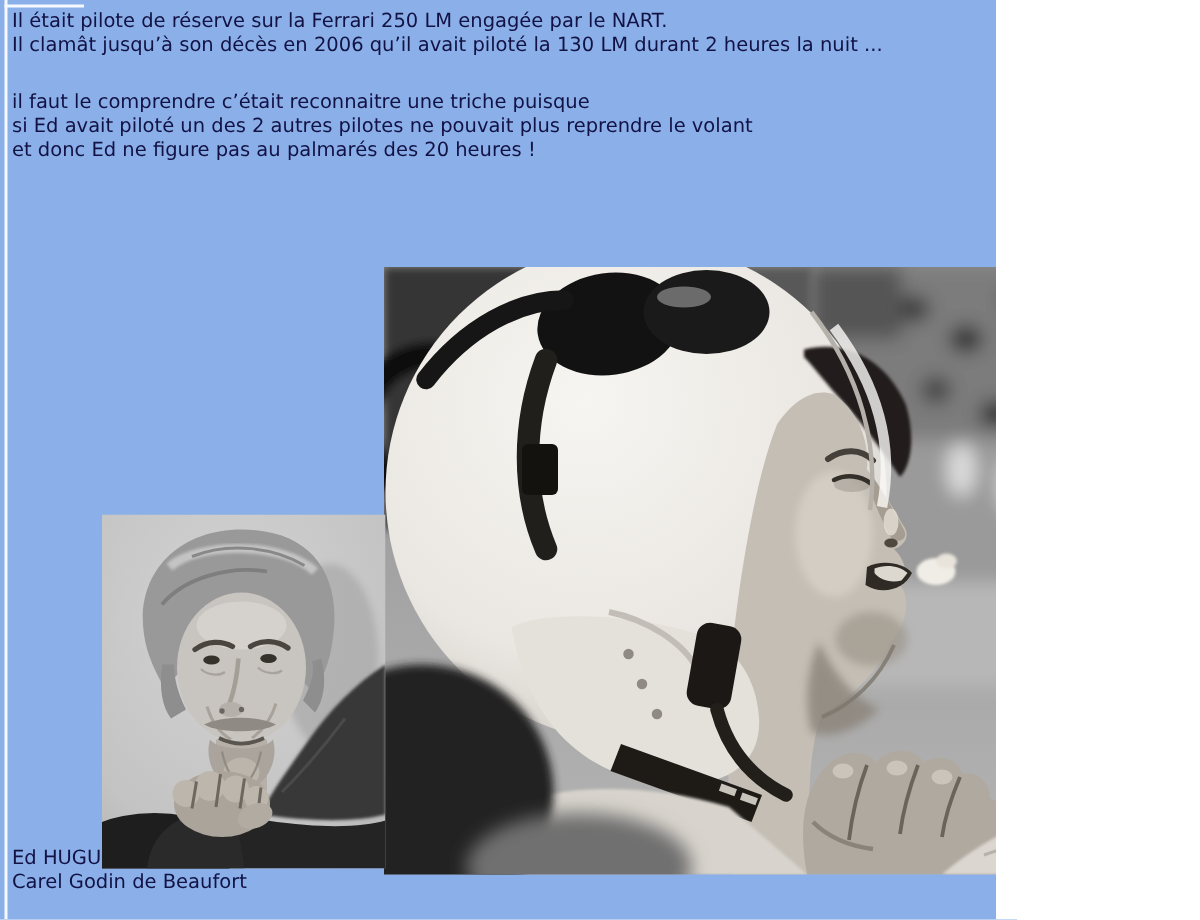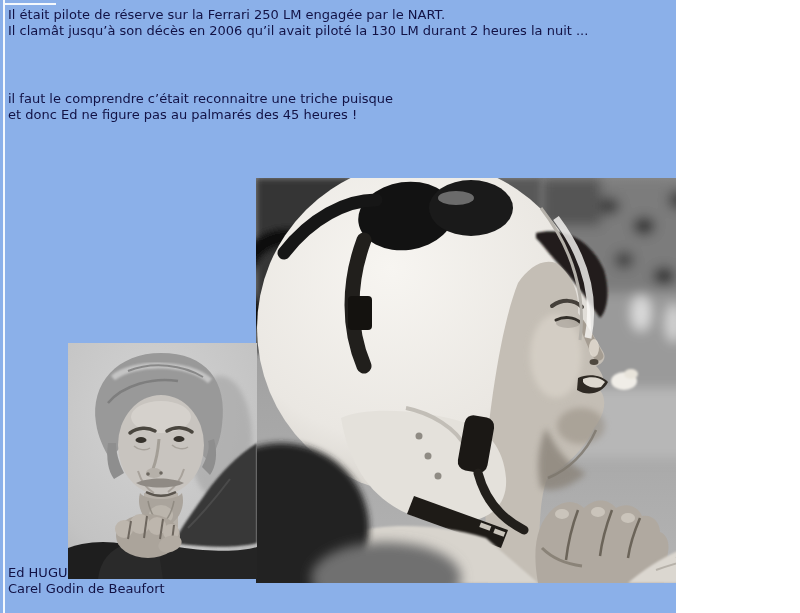--- a/index.html
+++ b/index.html
@@ -5,36 +5,35 @@
   html, body { margin: 0; padding: 0; }
   body {
     width: 800px; height: 613px;
     font-family: "DejaVu Sans", "Liberation Sans", sans-serif;
     overflow: hidden;
   }
   #screen {
     position: relative;
     width: 664px; height: 613px;
     overflow: hidden;
-    padding-left: 12px;
   }
   .frame-line-v {
     position: absolute; left: 3px; top: 0;
     width: 2px; height: 613px;
   }
   .frame-line-h {
     position: absolute; left: 3px; top: 3px;
     width: 53px; height: 2px;
   }
   .textblock {
     position: absolute; left: 8px; top: 7px;
     font-size: 13px; line-height: 16px;
     white-space: nowrap;
   }
-  .para2 { margin-top: 52px; }
+  .para2 { margin-top: 22px; }
   .captions {
     position: absolute; left: 8px; top: 565px;
     font-size: 13px; line-height: 16px;
     white-space: nowrap;
     z-index: 1;
   }
   .photo { position: absolute; display: block; }
   .photo svg { display: block; }
   .photo-large { left: 256px; top: 178px; width: 537px; height: 405px; z-index: 2; }
   .photo-small { left: 68px;  top: 343px; width: 189px; height: 236px; z-index: 3; }
@@ -47,21 +46,22 @@
   <div class="frame-line-v" style="background: rgb(245, 249, 253);"></div>
   <div class="frame-line-h" style="background: rgb(245, 249, 253);"></div>
 
   <div class="textblock" style="color: rgb(18, 18, 69);">
     <div>
       <div>Il était pilote de réserve sur la Ferrari 250 LM engagée par le NART.</div>
       <div>Il clamât jusqu’à son décès en 2006 qu’il avait piloté la 130 LM durant 2 heures la nuit ...</div>
     </div>
     <div class="para2">
       <div>il faut le comprendre c’était reconnaitre une triche puisque</div>
-      <div>et donc Ed ne figure pas au palmarés des 45 heures !</div>
+      <div>si Ed avait piloté un des 2 autres pilotes ne pouvait plus reprendre le volant</div>
+      <div>et donc Ed ne figure pas au palmarés des 20 heures !</div>
     </div>
   </div>
 
   <div class="captions" style="color: rgb(18, 18, 69);">
     <div>Ed HUGUS</div>
     <div>Carel Godin de Beaufort</div>
   </div>
 
   <div class="photo photo-large">
     <svg viewBox="0 0 537 405" width="537" height="405" xmlns="http://www.w3.org/2000/svg">

